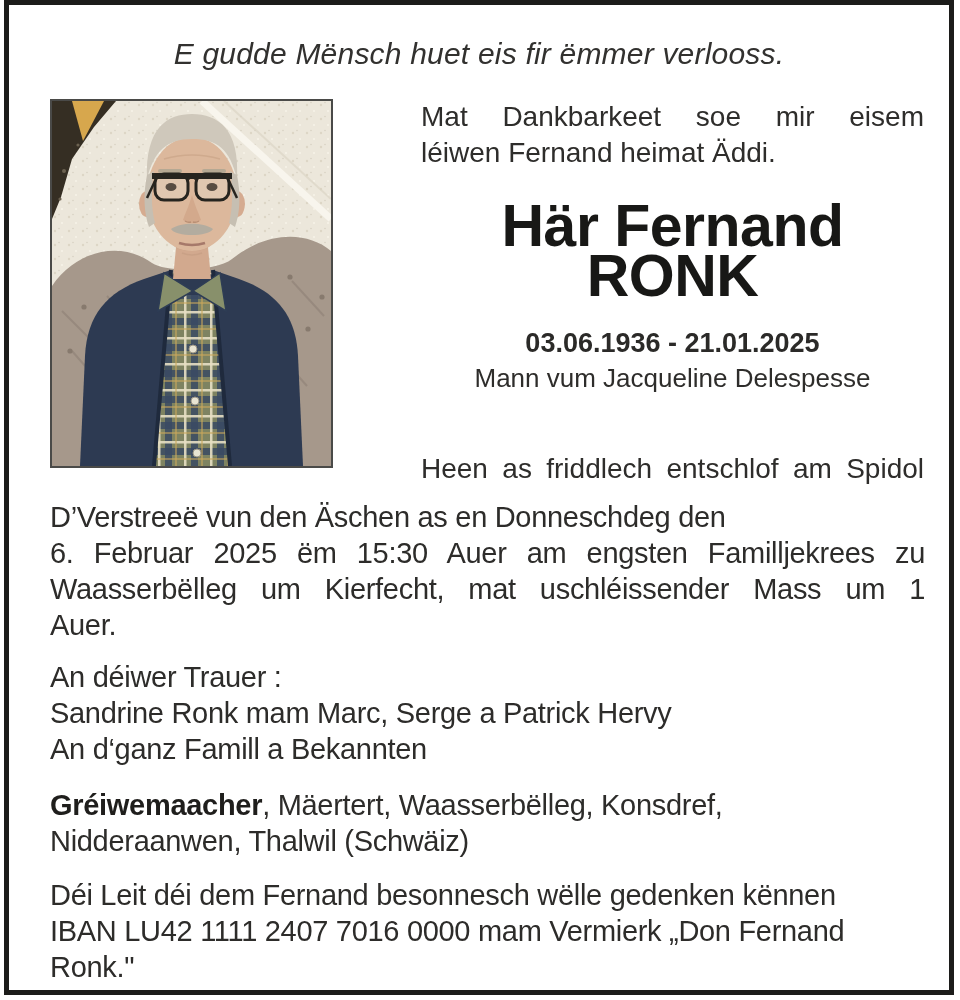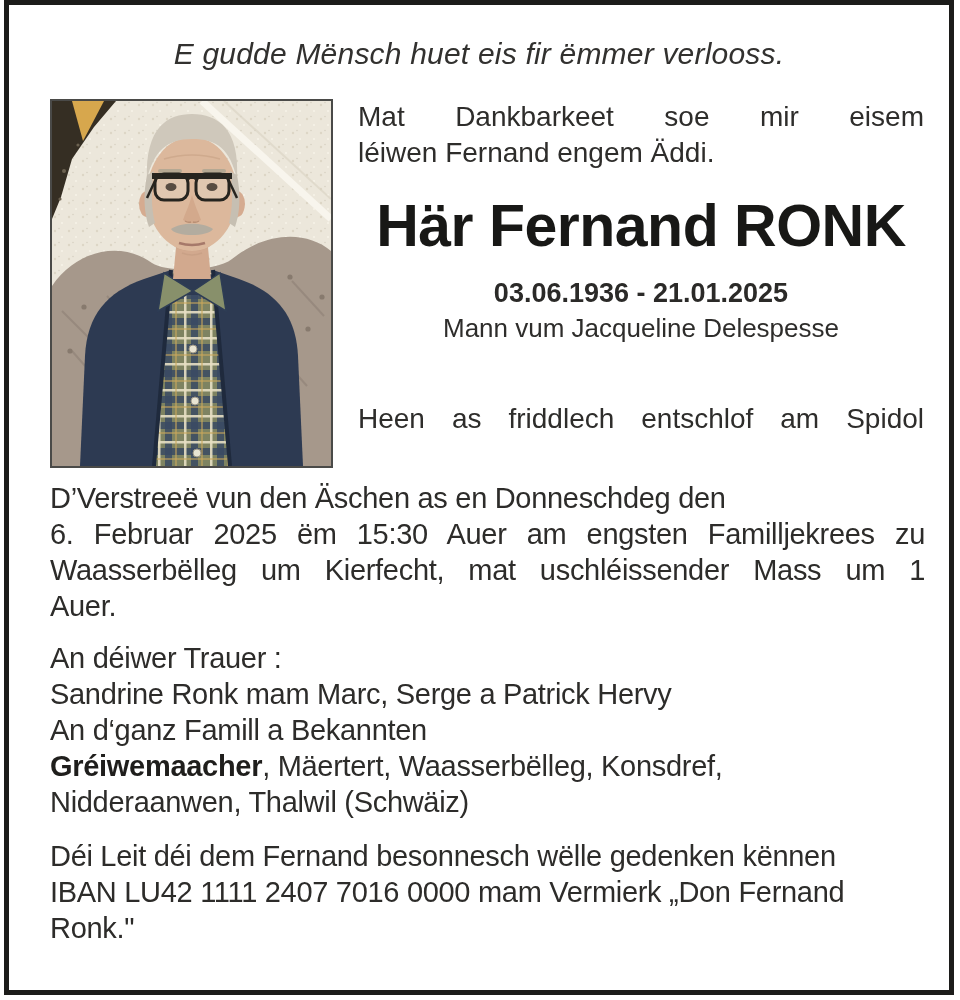--- a/index.html
+++ b/index.html
@@ -14,33 +14,33 @@
   }
   .epigraph{
     margin:30px 10px 0 10px;text-align:center;
     font-style:italic;font-size:30px;line-height:38px;color:#32312f;letter-spacing:.2px;
   }
   .row{display:flex;margin:26px 25px 0 41px;}
   .photo{
     width:279px;height:365px;flex:none;border:2px solid #4a4a48;background:#ece7db;
   }
   .photo svg{display:block;width:100%;height:100%;}
-  .rightcol{flex:1;margin-left:25px;font-size:28px;line-height:36px;color:#2e2d2b;}
+  .rightcol{flex:1;margin-left:88px;font-size:28px;line-height:36px;color:#2e2d2b;}
   .j{text-align:justify;text-align-last:justify;}
   .deceased-name{
     margin:30px 0 0 0;text-align:center;font-size:59px;line-height:50px;
     font-weight:700;color:#181816;letter-spacing:-.5px;
   }
   .life-dates{margin-top:26px;text-align:center;font-size:27px;line-height:32px;font-weight:700;color:#2b2a28;}
   .spouse{margin-top:3px;text-align:center;font-size:26px;line-height:32px;}
   .passing{margin-top:57px;}
   .bodyblock{margin:12px 24px 0 41px;font-size:29px;line-height:36px;letter-spacing:-.3px;color:#2d2c2a;}
   .para{margin:0;}
   .para + .para.gap1{margin-top:16px;}
-  .para + .para.gap2{margin-top:0;}
+  .para + .para.gap2{margin-top:20px;}
   .para + .para.gap3{margin-top:18px;}
   .b{font-weight:700;color:#1f1e1c;}
 </style>
 </head>
 <body>
 
 <div class="frame">
 
   <div class="epigraph">E gudde Mënsch huet eis fir ëmmer verlooss.</div>
 
@@ -140,21 +140,21 @@
           <path d="M119,128 C129,121 151,121 161,128 C156,136 124,136 119,128 Z" fill="#b3ac9f"></path>
           <path d="M127,142 Q140,146 153,142" stroke="#a6796a" stroke-width="2.5" fill="none"></path>
           <path d="M130,152 Q140,156 150,152" stroke="#c79f84" stroke-width="1.5" fill="none" opacity=".8"></path>
         </g>
       </svg>
     </div>
 
     <div class="rightcol">
       <div>
         <div class="j">Mat Dankbarkeet soe mir eisem</div>
-        <div>léiwen Fernand engem Äddi.</div>
+        <div>léiwen Fernand heimat Äddi.</div>
       </div>
 
       <div class="deceased-name">Här Fernand RONK</div>
       <div class="life-dates">03.06.1936 - 21.01.2025</div>
       <div class="spouse">Mann vum Jacqueline Delespesse</div>
 
       <div class="passing">
         <div class="j">Heen as friddlech entschlof am Spidol</div>
       </div>
     </div>

